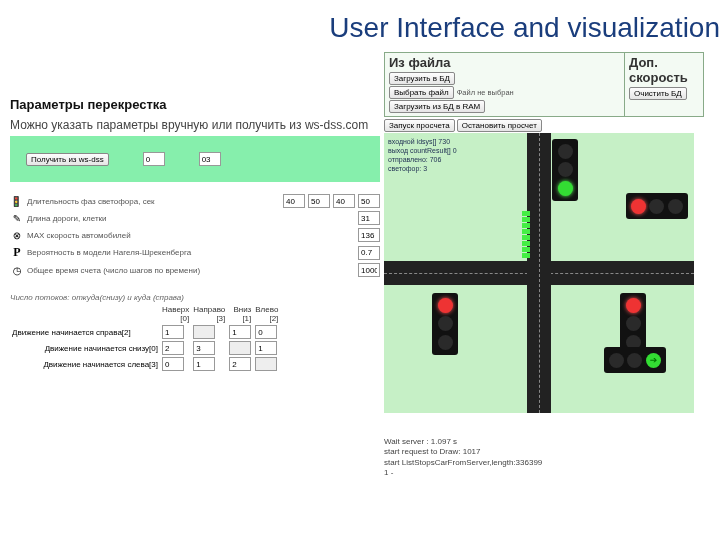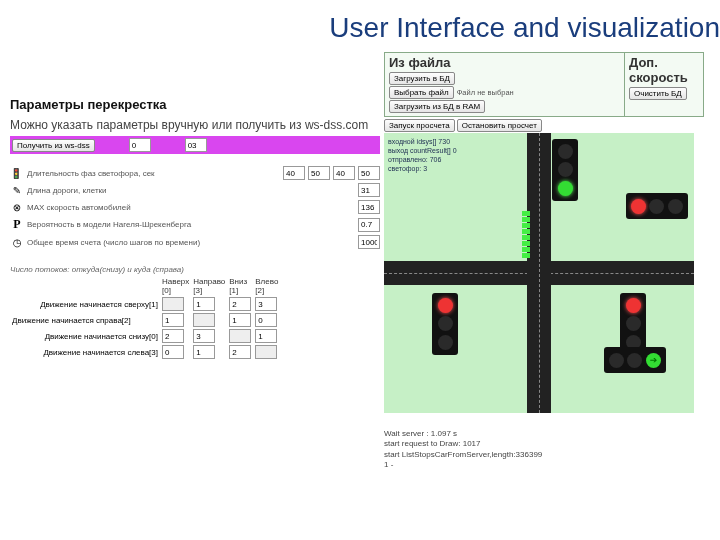--- a/index.html
+++ b/index.html
@@ -10,21 +10,21 @@
   .right { width: 320px; font-size: 8px; }
   .panel-title { font-weight: bold; font-size: 13px; padding: 45px 0 6px 0; color: #111; }
   .subtext { font-size: 12px; color: #444; margin-bottom: 4px; }
   .row { display: flex; align-items: center; gap: 2px; margin-bottom: 2px; }
   .btn { background: linear-gradient(#fdfdfd,#e5e5e5); border: 1px solid #888; font-size: 8px; padding: 1px 4px; border-radius: 2px; cursor: pointer; }
   .inp { border: 1px solid #999; font-size: 8px; padding: 1px 2px; width: 30px; height: 14px; }
   .inp-sm { width: 22px; }
   .icon { width: 14px; display: inline-flex; justify-content: center; font-size: 10px; }
   .param-label { font-size: 8px; color: #555; flex: 1; }
   .param-row { display: flex; align-items: center; margin-bottom: 3px; gap: 3px; }
-  .hdr-row td { font-size: 8px; color: #333; padding: 1px 3px; text-align: left; }
+  .hdr-row td { font-size: 8px; color: #333; padding: 1px 3px; text-align: right; }
   table.flows { border-collapse: collapse; margin-top: 2px; }
   table.flows td { font-size: 8px; padding: 1px 2px; }
   .file-panel { border: 1px solid #8a8; background: #f3faf3; display: flex; font-size: 8px; }
   .file-left { flex: 1; padding: 2px 4px; border-right: 1px solid #8a8; }
   .file-right { width: 78px; padding: 2px 4px; }
   .file-title { font-weight: bold; font-size: 13px; color: #333; margin-bottom: 2px; }
   .file-row { display: flex; gap: 3px; align-items: center; margin-bottom: 1px; }
   .file-text { font-size: 7.5px; color: #555; }
   .sim-bar { display: flex; gap: 2px; margin-top: 2px; }
   .sim-canvas { background: #c6f0c6; width: 310px; height: 280px; position: relative; margin-top: 1px; }
@@ -34,35 +34,35 @@
   .dash-v { position:absolute; top:0; bottom:0; left:50%; border-left:1px dashed #888; }
   .stats { position:absolute; top:4px; left:4px; font-size:7px; color:#235; line-height:1.3; }
   .tl { position:absolute; width:26px; height:62px; background:#111; border-radius:3px; display:flex; flex-direction:column; justify-content:space-around; align-items:center; padding:3px 0; }
   .tl-h { width:62px; height:26px; flex-direction:row; padding:0 3px; }
   .lamp { width:15px; height:15px; border-radius:50%; background:#2a2a2a; }
   .lamp.red { background:#e33; box-shadow:0 0 4px #f55; }
   .lamp.green { background:#3d3; box-shadow:0 0 4px #5f5; }
   .lamp.arrow-g { background:#3d3; display:flex; align-items:center; justify-content:center; font-size:9px; color:#070; }
   .blocks-g { position:absolute; display:flex; flex-direction:column; gap:1px; }
   .blk { width:8px; height:5px; background:#4e4; }
-  .status { font-size:8px; color:#444; margin-top:16px; line-height:1.3; }
+  .status { font-size:8px; color:#444; margin-top:24px; line-height:1.3; }
   .sect-subtitle { font-size:8px; color:#666; font-style:italic; margin:16px 0 2px; }
   .P { font-family: 'Times New Roman', serif; font-weight:bold; font-size:12px; }
 </style>
 </head>
 <body>
 
 <div class="title">User Interface and visualization</div>
 
 <div class="content">
 
   <div class="left">
     <div class="panel-title">Параметры перекрестка</div>
     <div class="subtext">Можно указать параметры вручную или получить из ws-dss.com</div>
-    <div class="row" style="background:#d946ef;padding:2px;gap:34px;">
+    <div class="row" style="background:#86efac;padding:16px;gap:34px;">
       <button class="btn">Получить из ws-dss</button>
       <input class="inp inp-sm" value="0" style="">
       <input class="inp inp-sm" value="03" style="">
     </div>
 
     <div style="height:10px"></div>
 
     <div id="param-rows">
         <div class="param-row">
           <span class="icon">
@@ -109,27 +109,20 @@
       <tbody>
           <tr class="hdr-row" id="flow-hdr">
             <td style="width:150px"></td>
             <td>Наверх<br>[0]</td>
             <td>Направо<br>[3]</td>
             <td>Вниз<br>[1]</td>
             <td>Влево<br>[2]</td>
           </tr>
       </tbody>
         <tbody id="flow-body">
-          <tr>
-            <td style="text-align: right; width: 150px;">Движение начинается сверху[1]</td>
-            <td><input class="inp inp-sm" disabled="" style="background: rgb(238, 238, 238);"></td>
-            <td><input class="inp inp-sm" value="1" style=""></td>
-            <td><input class="inp inp-sm" value="2" style=""></td>
-            <td><input class="inp inp-sm" value="3" style=""></td>
-          </tr>
           <tr>
             <td style="width: 150px;">Движение начинается справа[2]</td>
             <td><input class="inp inp-sm" value="1" style=""></td>
             <td><input class="inp inp-sm" disabled="" style="background: rgb(238, 238, 238);"></td>
             <td><input class="inp inp-sm" value="1" style=""></td>
             <td><input class="inp inp-sm" value="0" style=""></td>
           </tr>
           <tr>
             <td style="text-align: right; width: 150px;">Движение начинается снизу[0]</td>
             <td><input class="inp inp-sm" value="2" style=""></td>

